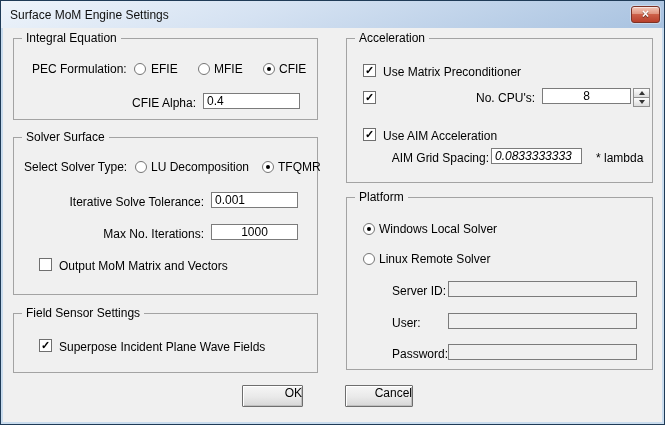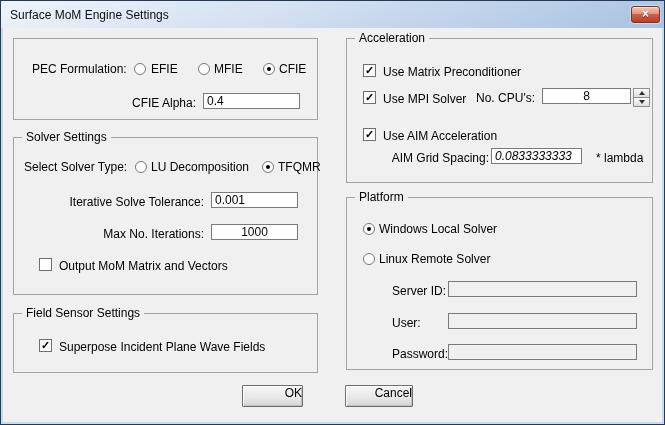--- a/index.html
+++ b/index.html
@@ -54,33 +54,34 @@
   <div class="titlebar">
     <span class="title-text">Surface MoM Engine Settings</span>
     <div class="close-btn">
       <i class="close-x">×</i>
     </div>
   </div>
 
   <div class="client"></div>
 
   <div class="group" style="left:13px;top:38px;width:305px;height:82px">
+    <span class="gtitle">Integral Equation</span>
     <span class="lbl" style="left:18px;top:23px">PEC Formulation:</span>
     <span class="radio" style="left:120px;top:24px"></span>
     <span class="lbl" style="left:137px;top:23px">EFIE</span>
     <span class="radio" style="left:184px;top:24px"></span>
     <span class="lbl" style="left:200px;top:23px">MFIE</span>
     <span class="radio selected" style="left:249px;top:24px"></span>
     <span class="lbl" style="left:265px;top:23px">CFIE</span>
     <span class="lbl" style="right:121px;top:57px">CFIE Alpha:</span>
     <input class="field" style="left: 189px; top: 54px; width: 97px;" value="0.4">
   </div>
 
   <div class="group" style="left:13px;top:137px;width:305px;height:158px">
-    <span class="gtitle">Solver Settings</span>
+    <span class="gtitle">Solver Surface</span>
     <span class="lbl" style="left:10px;top:22px">Select Solver Type:</span>
     <span class="radio" style="left:121px;top:23px"></span>
     <span class="lbl" style="left:137px;top:22px">LU Decomposition</span>
     <span class="radio selected" style="left:248px;top:23px"></span>
     <span class="lbl" style="left:264px;top:22px">TFQMR</span>
     <span class="lbl" style="right:113px;top:57px">Iterative Solve Tolerance:</span>
     <input class="field" style="left: 197px; top: 54px; width: 87px;" value="0.001">
     <span class="lbl" style="right:113px;top:89px">Max No. Iterations:</span>
     <input class="field" style="left: 197px; top: 86px; width: 87px; text-align: center;" value="1000">
     <span class="checkbox" style="left:25px;top:120px"></span>
@@ -97,21 +98,20 @@
 
   <div class="group" style="left:346px;top:38px;width:307px;height:145px">
     <span class="gtitle">Acceleration</span>
     <span class="checkbox" style="left:16px;top:25px">
       <i class="check">✓</i>
     </span>
     <span class="lbl" style="left:36px;top:26px">Use Matrix Preconditioner</span>
     <span class="checkbox" style="left:16px;top:52px">
       <i class="check">✓</i>
     </span>
-    <span class="lbl" style="left:36px;top:53px">Use MPI Solver</span>
     <span class="lbl" style="right:117px;top:52px">No. CPU's:</span>
     <input class="field center" style="left: 195px; top: 49px; width: 89px;" value="8">
     <span class="spin" style="left:286px;top:49px">
       <b class="up"></b>
       <b class="down"></b>
     </span>
     <span class="checkbox" style="left:16px;top:89px">
       <i class="check">✓</i>
     </span>
     <span class="lbl" style="left:36px;top:90px">Use AIM Acceleration</span>

